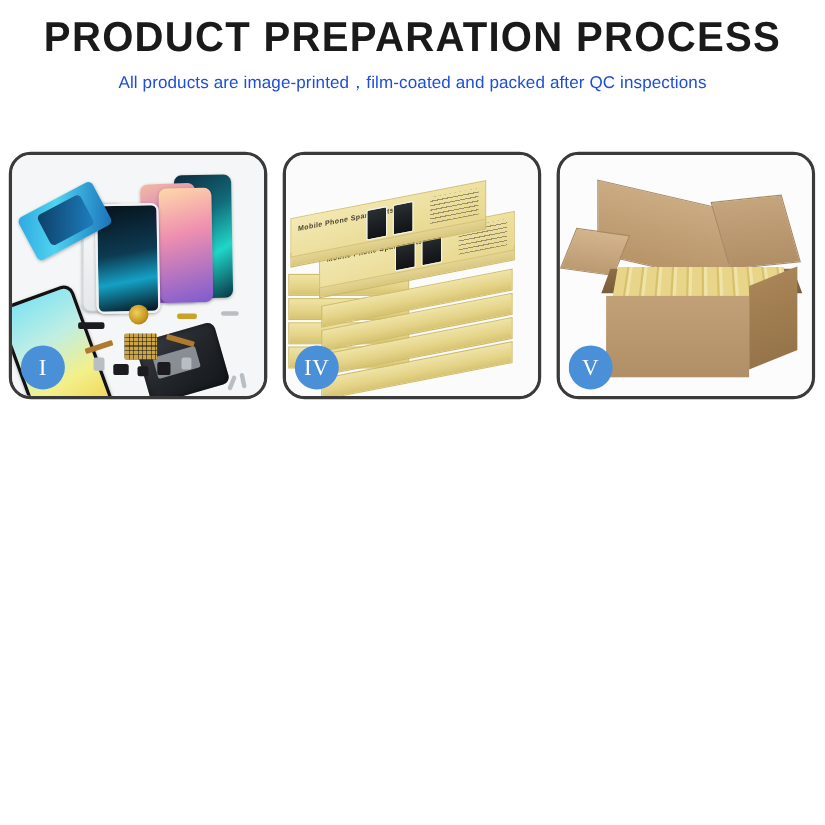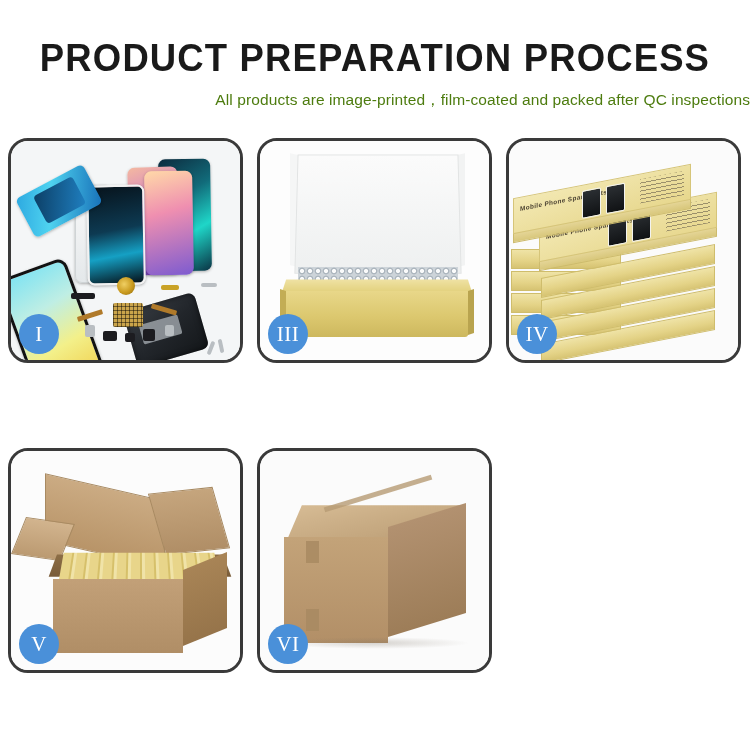--- a/index.html
+++ b/index.html
@@ -11,42 +11,41 @@
     width: 750px;
     height: 750px;
     font-family: "Liberation Sans", sans-serif;
     overflow: hidden;
     position: relative;
   }
 
   
   #header {
     width: 750px;
-    padding-top: 36px;
+    padding-top: 12px;
     text-align: center;
   }
   #page-title {
     font-family: "Liberation Sans", sans-serif;
     font-size: 38px;
     font-weight: 700;
     color: #1a1a1a;
     letter-spacing: 1.2px;
     line-height: 44px;
     margin: 0;
     transform: scaleX(0.96);
   }
   #page-subtitle {
     font-family: "Liberation Sans", sans-serif;
     font-size: 15.5px;
     font-weight: 400;
-    color: #4d7c0f;
+    color: #1d4ed8;
     line-height: 22px;
     margin: 9px 0 0 0;
     letter-spacing: 0.1px;
-    text-align: right;
   }
 
   
   #steps-grid {
     position: absolute;
     left: 8px;
     top: 138px;
     width: 734px;
     display: grid;
     grid-template-columns: repeat(3, 235px);
@@ -359,34 +358,20 @@
         <div class="part silver" style="left:96px; top:52px; width:9px;  height:11px;"></div>
         <div class="part silver" style="left:140px;top:68px; width:4px;  height:14px; transform:rotate(22deg);"></div>
         <div class="part silver" style="left:150px;top:66px; width:4px;  height:14px; transform:rotate(-12deg);"></div>
         <div class="part silver" style="left:132px;top:10px; width:16px; height:4px;"></div>
       </div>
     </div>
     <div class="step-badge">I</div>
   </div>
 
 
-  <div class="step-panel">
-    <div class="panel-art">
-      <div class="p3-bg"></div>
-      <div class="lid-flap-l"></div>
-      <div class="lid-flap-r"></div>
-      <div class="lid-back"></div>
-      <div class="box3-inner-wrap"></div>
-      <div class="box3-rim"></div>
-      <div class="box3-side-l"></div>
-      <div class="box3-side-r"></div>
-      <div class="box3-body"></div>
-    </div>
-    <div class="step-badge">III</div>
-  </div>
 
   <div class="step-panel">
     <div class="panel-art">
       <div class="p4-bg"></div>
       <div class="stack">
 
         <div class="sbox" style="left:0px;   top:92px;  width:108px; height:18px;"></div>
         <div class="sbox" style="left:0px;   top:114px; width:108px; height:18px;"></div>
         <div class="sbox" style="left:0px;   top:136px; width:108px; height:18px;"></div>
         <div class="sbox" style="left:0px;   top:158px; width:108px; height:18px;"></div>
@@ -423,27 +408,14 @@
       <div class="c5-flap-right"></div>
       <div class="c5-flap-left"></div>
       <div class="c5-top-open"></div>
       <div class="c5-contents"></div>
       <div class="c5-side"></div>
       <div class="c5-front"></div>
     </div>
     <div class="step-badge">V</div>
   </div>
 
-  <div class="step-panel">
-    <div class="panel-art">
-      <div class="p6-bg"></div>
-      <div class="c6-top"></div>
-      <div class="c6-seam"></div>
-      <div class="c6-side"></div>
-      <div class="c6-front"></div>
-      <div class="c6-tape-a"></div>
-      <div class="c6-tape-b"></div>
-      <div class="c6-shadow"></div>
-    </div>
-    <div class="step-badge">VI</div>
-  </div>
 
 </div>
 
 </body></html>

